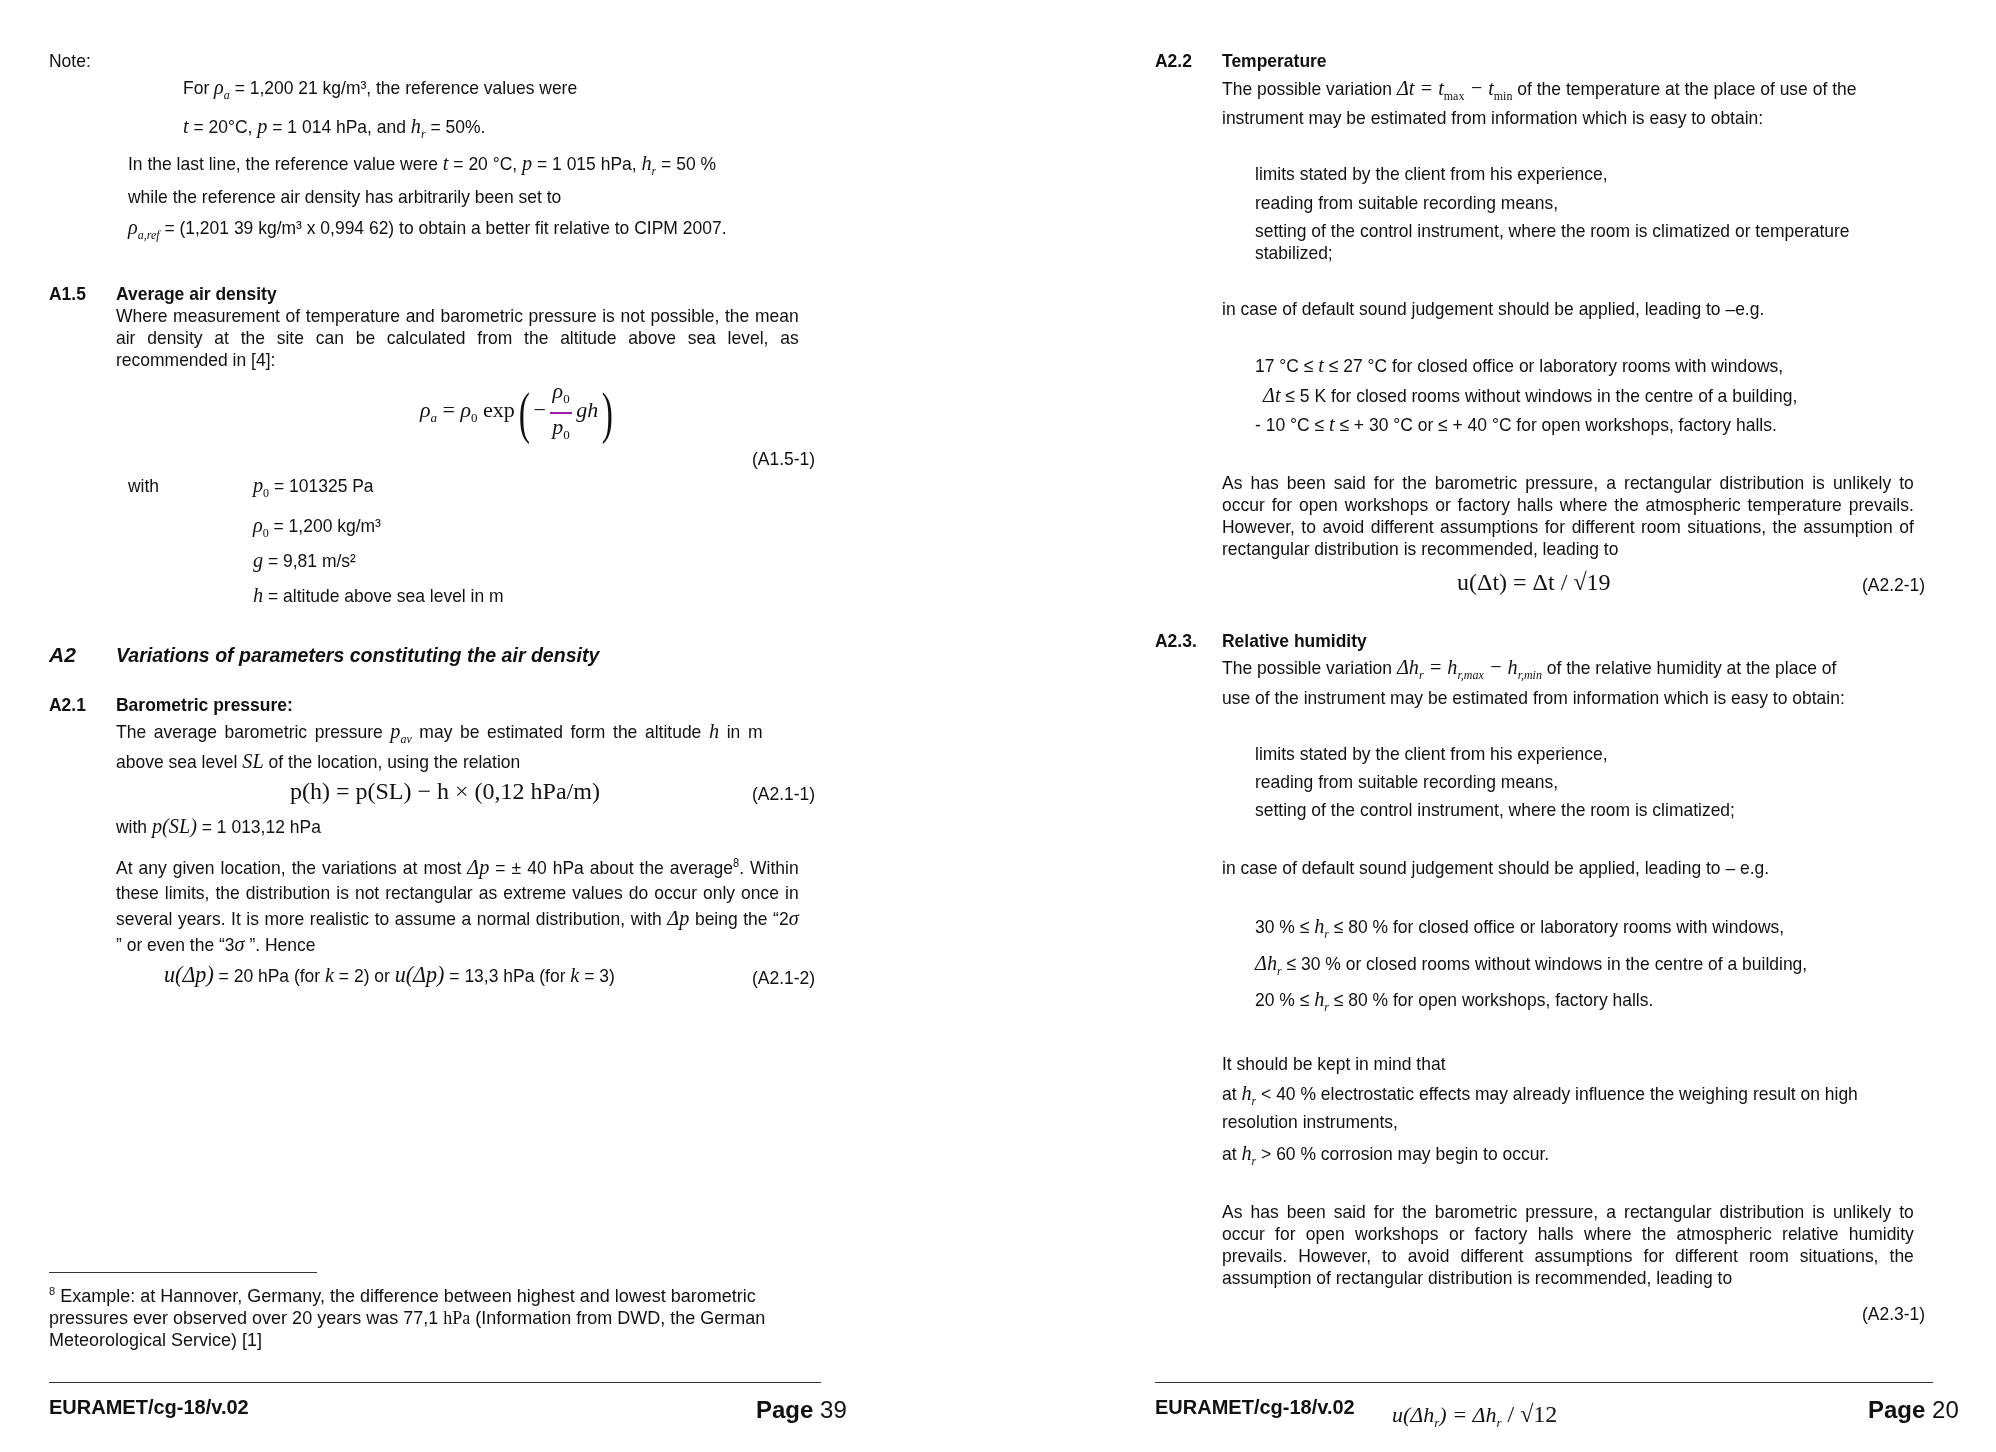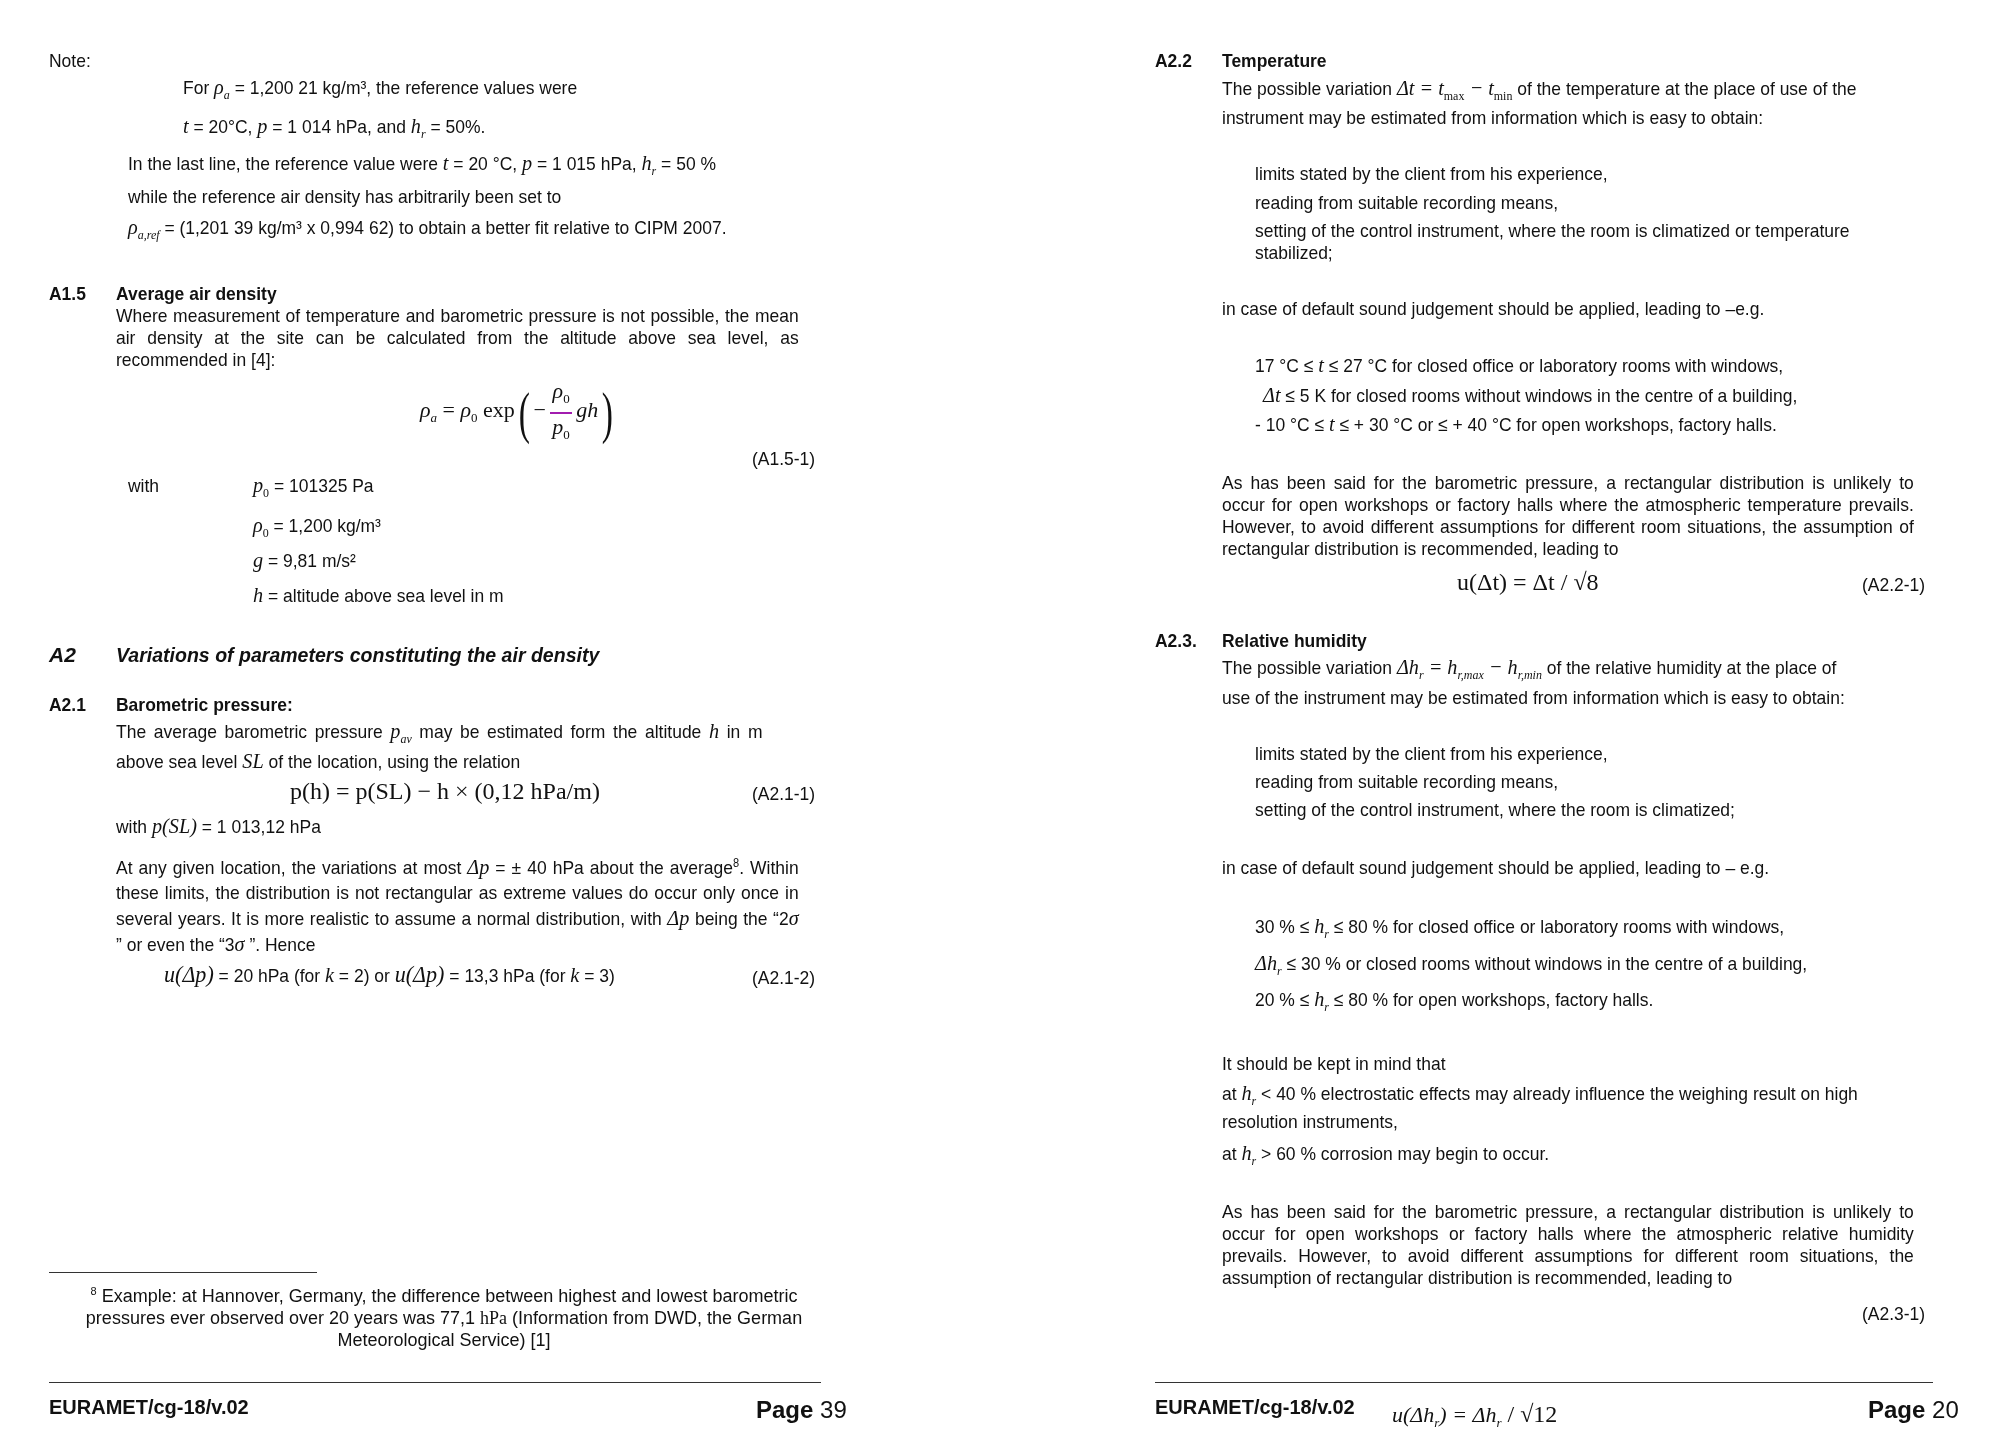--- a/index.html
+++ b/index.html
@@ -105,21 +105,21 @@
   <div class="para" style="left:116px; top:851px; width:742px; line-height:25px;">
     <span>At any given location, the variations at most </span><span class="m">Δp</span><span> = ± 40 hPa about the average</span><sup style="font-size:12px;">8</sup><span>. Within these limits, the distribution is not rectangular as extreme values do occur only once in several years. It is more realistic to assume a normal distribution, with </span><span class="m">Δp</span><span> being the “2</span><span class="m">σ</span><span> ” or even the “3</span><span class="m">σ</span><span> ”. Hence</span>
   </div>
 
   <div class="abs t" style="left:164px; top:963px;">
     <span class="m" style="font-size:24px;">u(Δp)</span><span> = 20 hPa (for </span><span class="m">k</span><span> = 2) or </span><span class="m" style="font-size:24px;">u(Δp)</span><span> = 13,3 hPa (for </span><span class="m">k</span><span> = 3)</span>
   </div>
   <div class="abs t eqlabel" style="left:752px; top:967px;">(A2.1-2)</div>
 
   <div class="hr" style="left:49px; top:1272px; width:268px;"></div>
-  <div class="abs foot" style="left:49px; top:1280px; width:790px; white-space:normal;text-align:center;">
+  <div class="abs foot" style="left:49px; top:1280px; width:790px; white-space:normal;">
     <sup style="font-size:11px;">8</sup><span> Example: at Hannover, Germany, the difference between highest and lowest barometric pressures ever observed over 20 years was 77,1 </span><span style="font-family:'Liberation Serif', serif;">hPa</span><span> (Information from DWD, the German Meteorological Service) [1]</span>
   </div>
 
   <div class="hr" style="left:49px; top:1382px; width:772px;"></div>
   <div class="abs footer-l" style="left:49px; top:1396px;">EURAMET/cg-18/v.02</div>
   <div class="abs footer-r" style="left:756px; top:1396px;">
     <b>Page</b><span> 39</span>
   </div>
 </div>
 
@@ -144,21 +144,21 @@
   </div>
   <div class="abs t" style="left:113px; top:384px;">
     <span class="m">Δt</span><span> ≤ 5 K for closed rooms without windows in the centre of a building,</span>
   </div>
   <div class="abs t" style="left:105px; top:413px;">
     <span>- 10 °C ≤ </span><span class="m">t</span><span> ≤ + 30 °C or ≤ + 40 °C for open workshops, factory halls.</span>
   </div>
 
   <div class="para" style="left:72px; top:472px; width:752px;">As has been said for the barometric pressure, a rectangular distribution is unlikely to occur for open workshops or factory halls where the atmospheric temperature prevails. However, to avoid different assumptions for different room situations, the assumption of rectangular distribution is recommended, leading to</div>
 
-  <div class="abs m" style="left:307px; top:569px; font-style:normal; font-size:24px;">u(Δt) = Δt / √8</div>
+  <div class="abs m" style="left:307px; top:569px; font-style:normal; font-size:24px;">u(Δt) = Δt / √19</div>
   <div class="abs t eqlabel" style="left:712px; top:574px;">(A2.2-1)</div>
 
   <div class="abs t b" style="left:5px; top:630px;">A2.3.</div>
   <div class="abs t b" style="left:72px; top:630px;">Relative humidity</div>
 
   <div class="abs t" style="left:72px; top:656px;">
     <span>The possible variation </span><span class="m">Δh</span><sub class="s">r</sub><span class="m"> = h</span><sub class="s">r,max</sub><span class="m"> − h</span><sub class="s">r,min</sub><span> of the relative humidity at the place of</span>
   </div>
   <div class="abs t" style="left:72px; top:687px;">use of the instrument may be estimated from information which is easy to obtain:</div>
 

